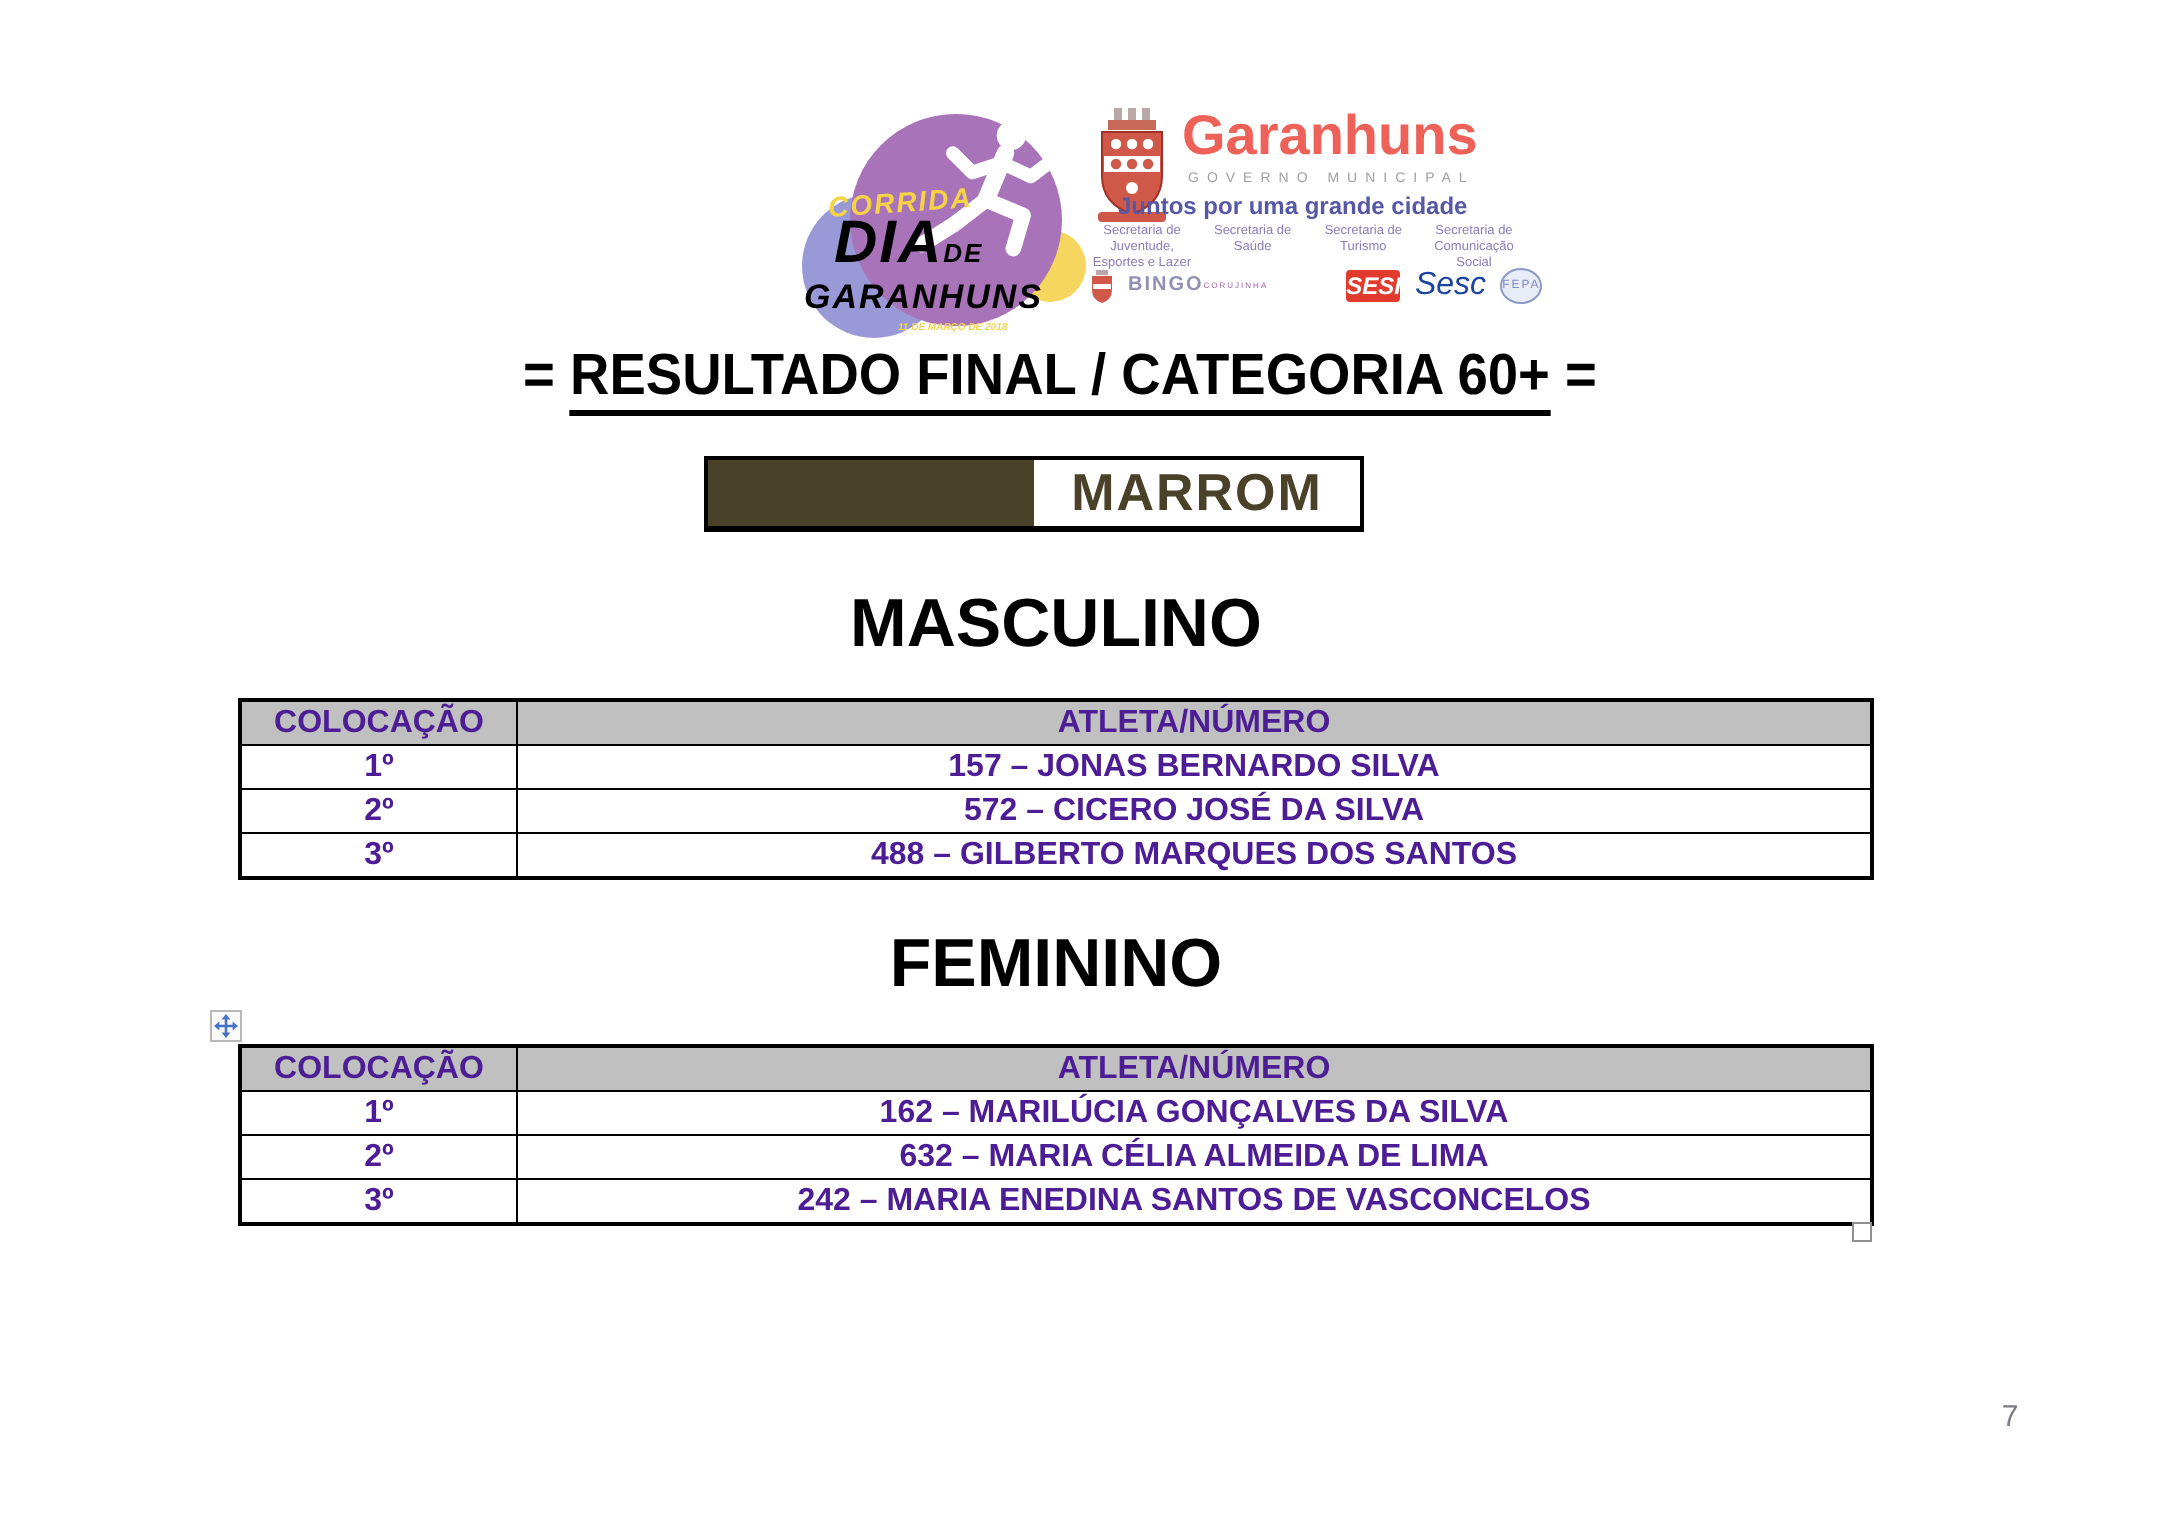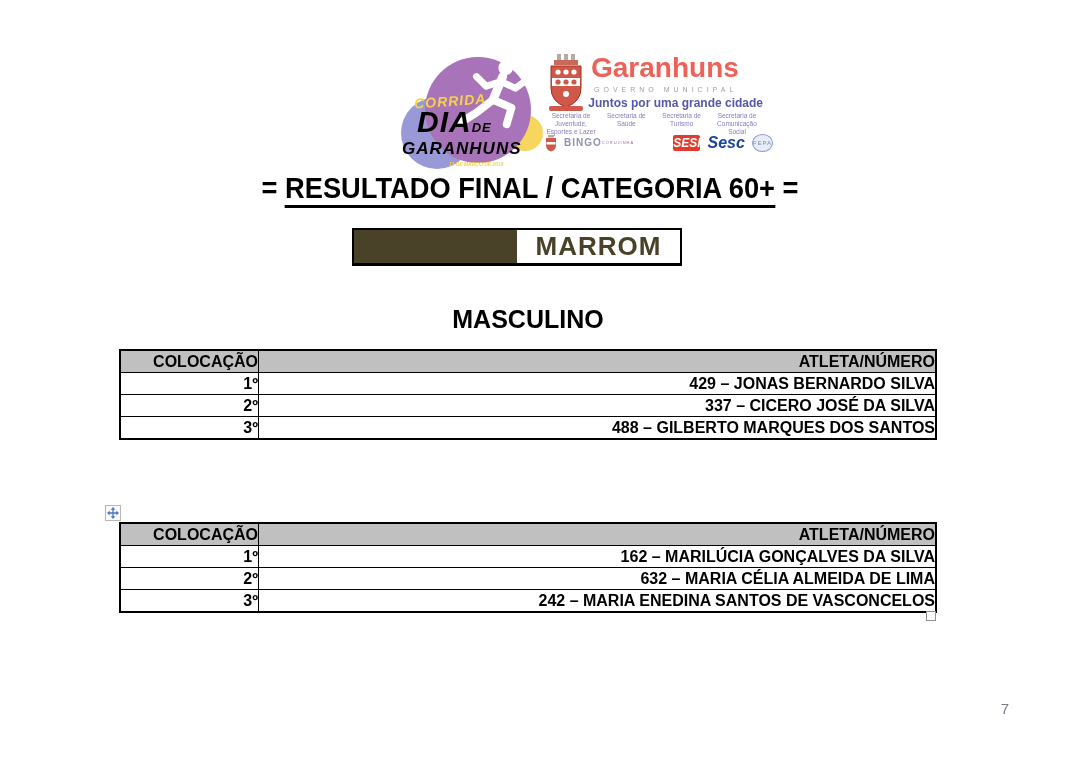--- a/index.html
+++ b/index.html
@@ -18,57 +18,57 @@
   .t-corrida{left:17px;top:36px;font-size:14px;color:#f5d348;transform:rotate(-4deg);letter-spacing:1px;}
   .t-dia{left:20px;top:48px;font-size:30px;letter-spacing:1px;}
   .t-dia .small-de{font-size:13px;}
   .t-garanhuns{left:5px;top:82px;font-size:17px;letter-spacing:1px;}
   .t-date{left:52px;top:104px;font-size:5px;color:#f5d348;font-style:italic;}
   
   .gov-logo{position:absolute;left:545px;top:52px;width:218px;height:112px;}
   .coat{position:absolute;left:0;top:2px;}
   .gov-name{position:absolute;left:46px;top:0px;font-size:28px;font-weight:bold;color:#ee6158;letter-spacing:0px;}
   .gov-line{position:absolute;left:49px;top:34px;font-size:7px;color:#a0a0a0;letter-spacing:4px;}
-  .gov-slogan{position:absolute;left:14px;top:44px;width:204px;text-align:right;font-size:12px;font-weight:bold;color:#5757a8;}
+  .gov-slogan{position:absolute;left:14px;top:44px;width:204px;text-align:left;font-size:12px;font-weight:bold;color:#5757a8;}
   .secretariats{position:absolute;left:0;top:60px;width:218px;display:flex;justify-content:space-between;}
   .secretariat{font-size:6.5px;color:#8a7cba;width:52px;text-align:center;line-height:1.25;}
   .sponsors{position:absolute;left:0;top:82px;width:218px;display:flex;align-items:center;gap:7px;}
   .mini-shield{flex:0 0 auto;}
   .bingo{display:flex;align-items:center;line-height:1;}
   .bingo-top{font-size:10px;font-weight:800;color:#9090b2;letter-spacing:1px;}
   .bingo-bottom{font-size:4px;color:#a565a5;letter-spacing:1px;}
   .sesi{width:44px;height:16px;background:#e23a2c;border-radius:2px;color:#fff;
         font-weight:bold;font-style:italic;font-size:12px;display:flex;align-items:center;justify-content:center;margin-left:32px;}
-  .sesc{font-size:16px;font-weight:bold;font-style:italic;color:#1a449e;}
+  .sesc{font-size:16px;font-weight:normal;font-style:italic;color:#1a449e;}
   .fepa{width:42px;height:16px;border:1px solid #8c9ac8;border-radius:50%;background:#e8ecf6;
         color:#7c8cc0;font-size:6px;display:flex;align-items:center;justify-content:center;letter-spacing:1px;}
   
   .doc-title{position:absolute;left:0;top:172px;width:1060px;text-align:center;
              font-size:29px;font-weight:bold;color:#000;transform:scaleX(0.94);transform-origin:530px 0;
              white-space:nowrap;}
   .doc-title .underlined{border-bottom:3px solid #000;padding-bottom:1px;}
   
   .color-bar{position:absolute;left:352px;top:228px;width:326px;height:33px;
              border:2px solid #000;border-bottom-width:3px;display:flex;text-align:right;}
   .color-swatch{width:50%;height:100%;background:#494228;}
   .color-label{width:50%;height:100%;display:flex;align-items:center;justify-content:center;
                font-size:26px;font-weight:bold;color:#494228;letter-spacing:1px;background:#fff;}
   
   .section-heading{position:absolute;left:120px;width:816px;text-align:center;
-                   font-size:25px;font-weight:bold;color:#000;margin-top:12px;}
+                   font-size:34px;font-weight:bold;color:#000;}
   .h-masc{top:293px;}
   .h-fem{top:463px;}
   
   table.results{position:absolute;left:119px;width:818px;border-collapse:collapse;
                 table-layout:fixed;border:2px solid #000;}
   .tbl-masc{top:349px;}
   .tbl-fem{top:522px;}
   table.results th, table.results td{
-    border:1px solid #000;height:21px;padding:0;text-align:right;vertical-align:middle;
-    font-size:16px;font-weight:bold;color:#000000;line-height:1;overflow:hidden;white-space:nowrap;}
+    border:1px solid #000;height:21px;padding:0;text-align:center;vertical-align:middle;
+    font-size:16px;font-weight:bold;color:#4c1d95;line-height:1;overflow:hidden;white-space:nowrap;}
   table.results th{background:#c0c0c0;}
   table.results .col-pos{width:137px;}
   
   .move-handle{position:absolute;left:105px;top:505px;width:14px;height:14px;background:#fafafa;
                border:1px solid #b8b8b8;display:flex;align-items:center;justify-content:center;}
   .resize-handle{position:absolute;left:926px;top:611px;width:8px;height:8px;background:#fff;
                  border:1px solid #909090;}
   
   .page-number{position:absolute;left:990px;top:700px;width:30px;text-align:center;
                font-size:15px;color:#7b7b86;}
@@ -147,33 +147,34 @@
 
   <div class="section-heading h-masc">MASCULINO</div>
   <table class="results tbl-masc">
     <tbody>
         <tr>
       <th class="col-pos">COLOCAÇÃO</th>
       <th>ATLETA/NÚMERO</th>
     </tr>
     <tr>
       <td>1º</td>
-      <td>429 – JONAS BERNARDO SILVA</td>
+      <td>157 – JONAS BERNARDO SILVA</td>
     </tr>
     <tr>
       <td>2º</td>
-      <td>337 – CICERO JOSÉ DA SILVA</td>
+      <td>572 – CICERO JOSÉ DA SILVA</td>
     </tr>
     <tr>
       <td>3º</td>
       <td>488 – GILBERTO MARQUES DOS SANTOS</td>
     </tr>
   </tbody>
     </table>
 
+  <div class="section-heading h-fem">FEMININO</div>
 
   <div class="move-handle">
     <svg width="12" height="12" viewBox="0 0 12 12">
       <path d="M6 2.2 V9.8 M2.2 6 H9.8" stroke="#4a72c4" stroke-width="1.3" fill="none"></path>
       <path d="M6 0 l2.2 2.7 h-4.4 z" fill="#4a72c4"></path>
       <path d="M6 12 l2.2 -2.7 h-4.4 z" fill="#4a72c4"></path>
       <path d="M0 6 l2.7 -2.2 v4.4 z" fill="#4a72c4"></path>
       <path d="M12 6 l-2.7 -2.2 v4.4 z" fill="#4a72c4"></path>
     </svg>
   </div>

